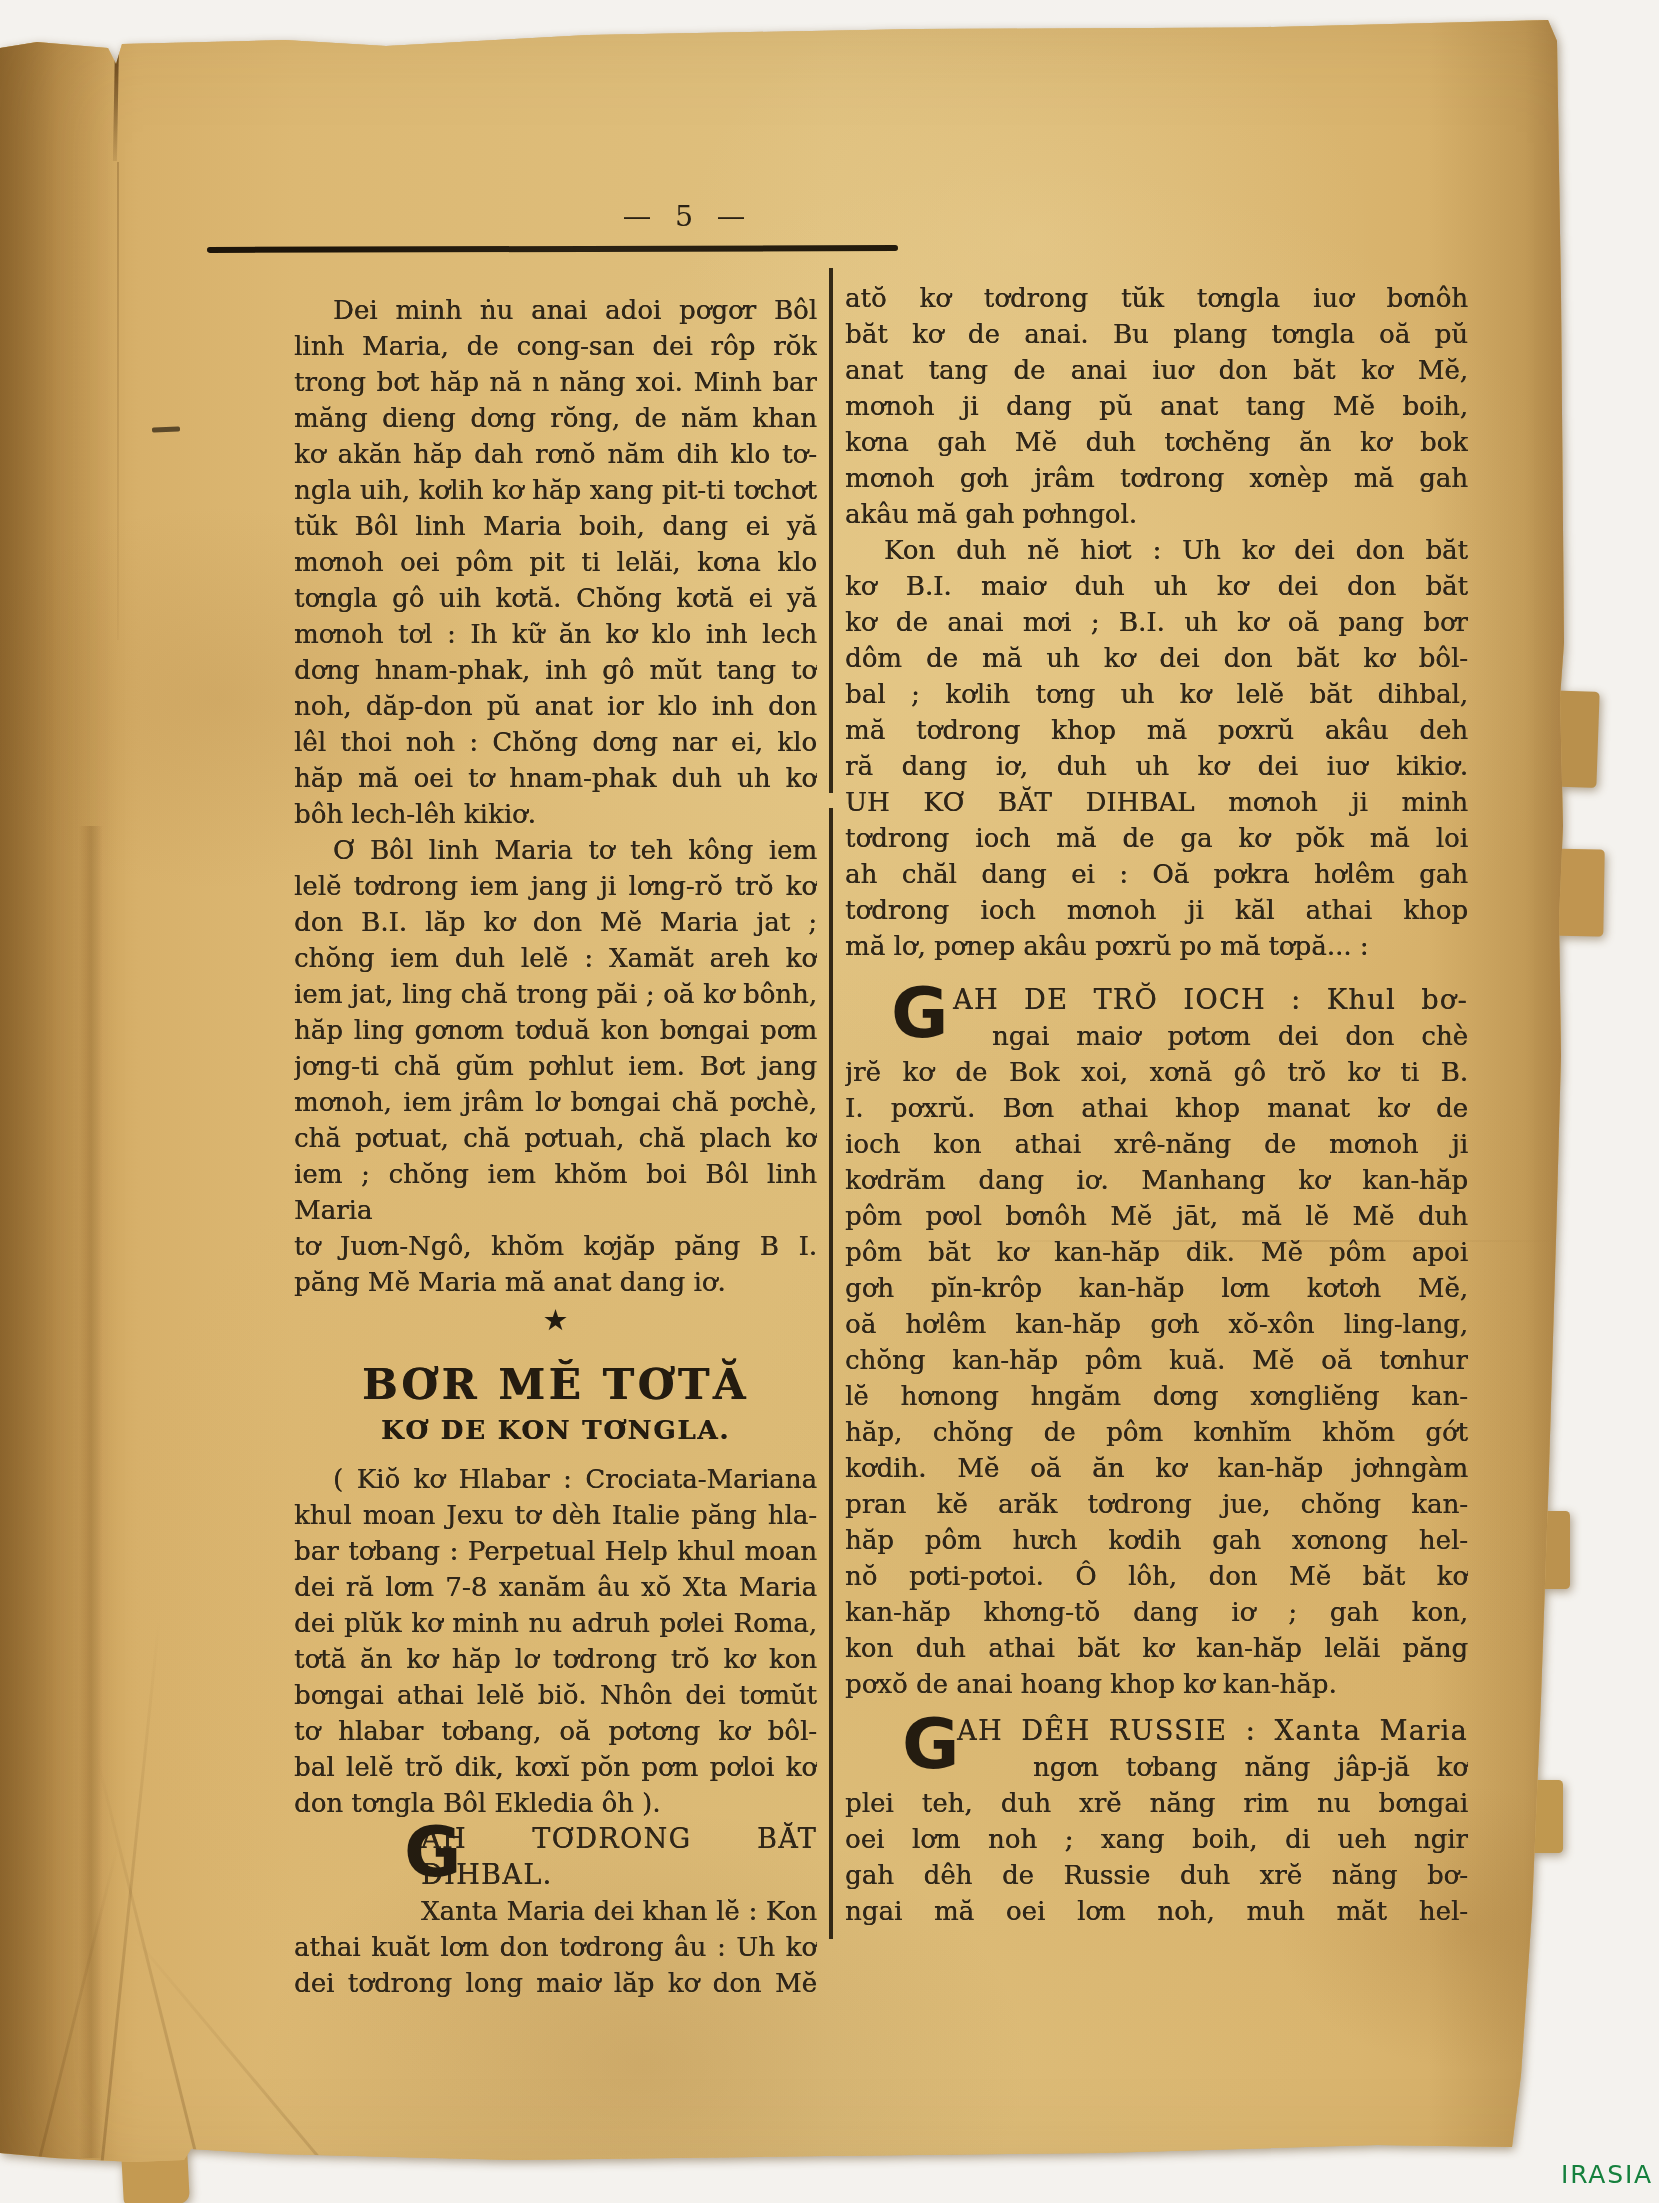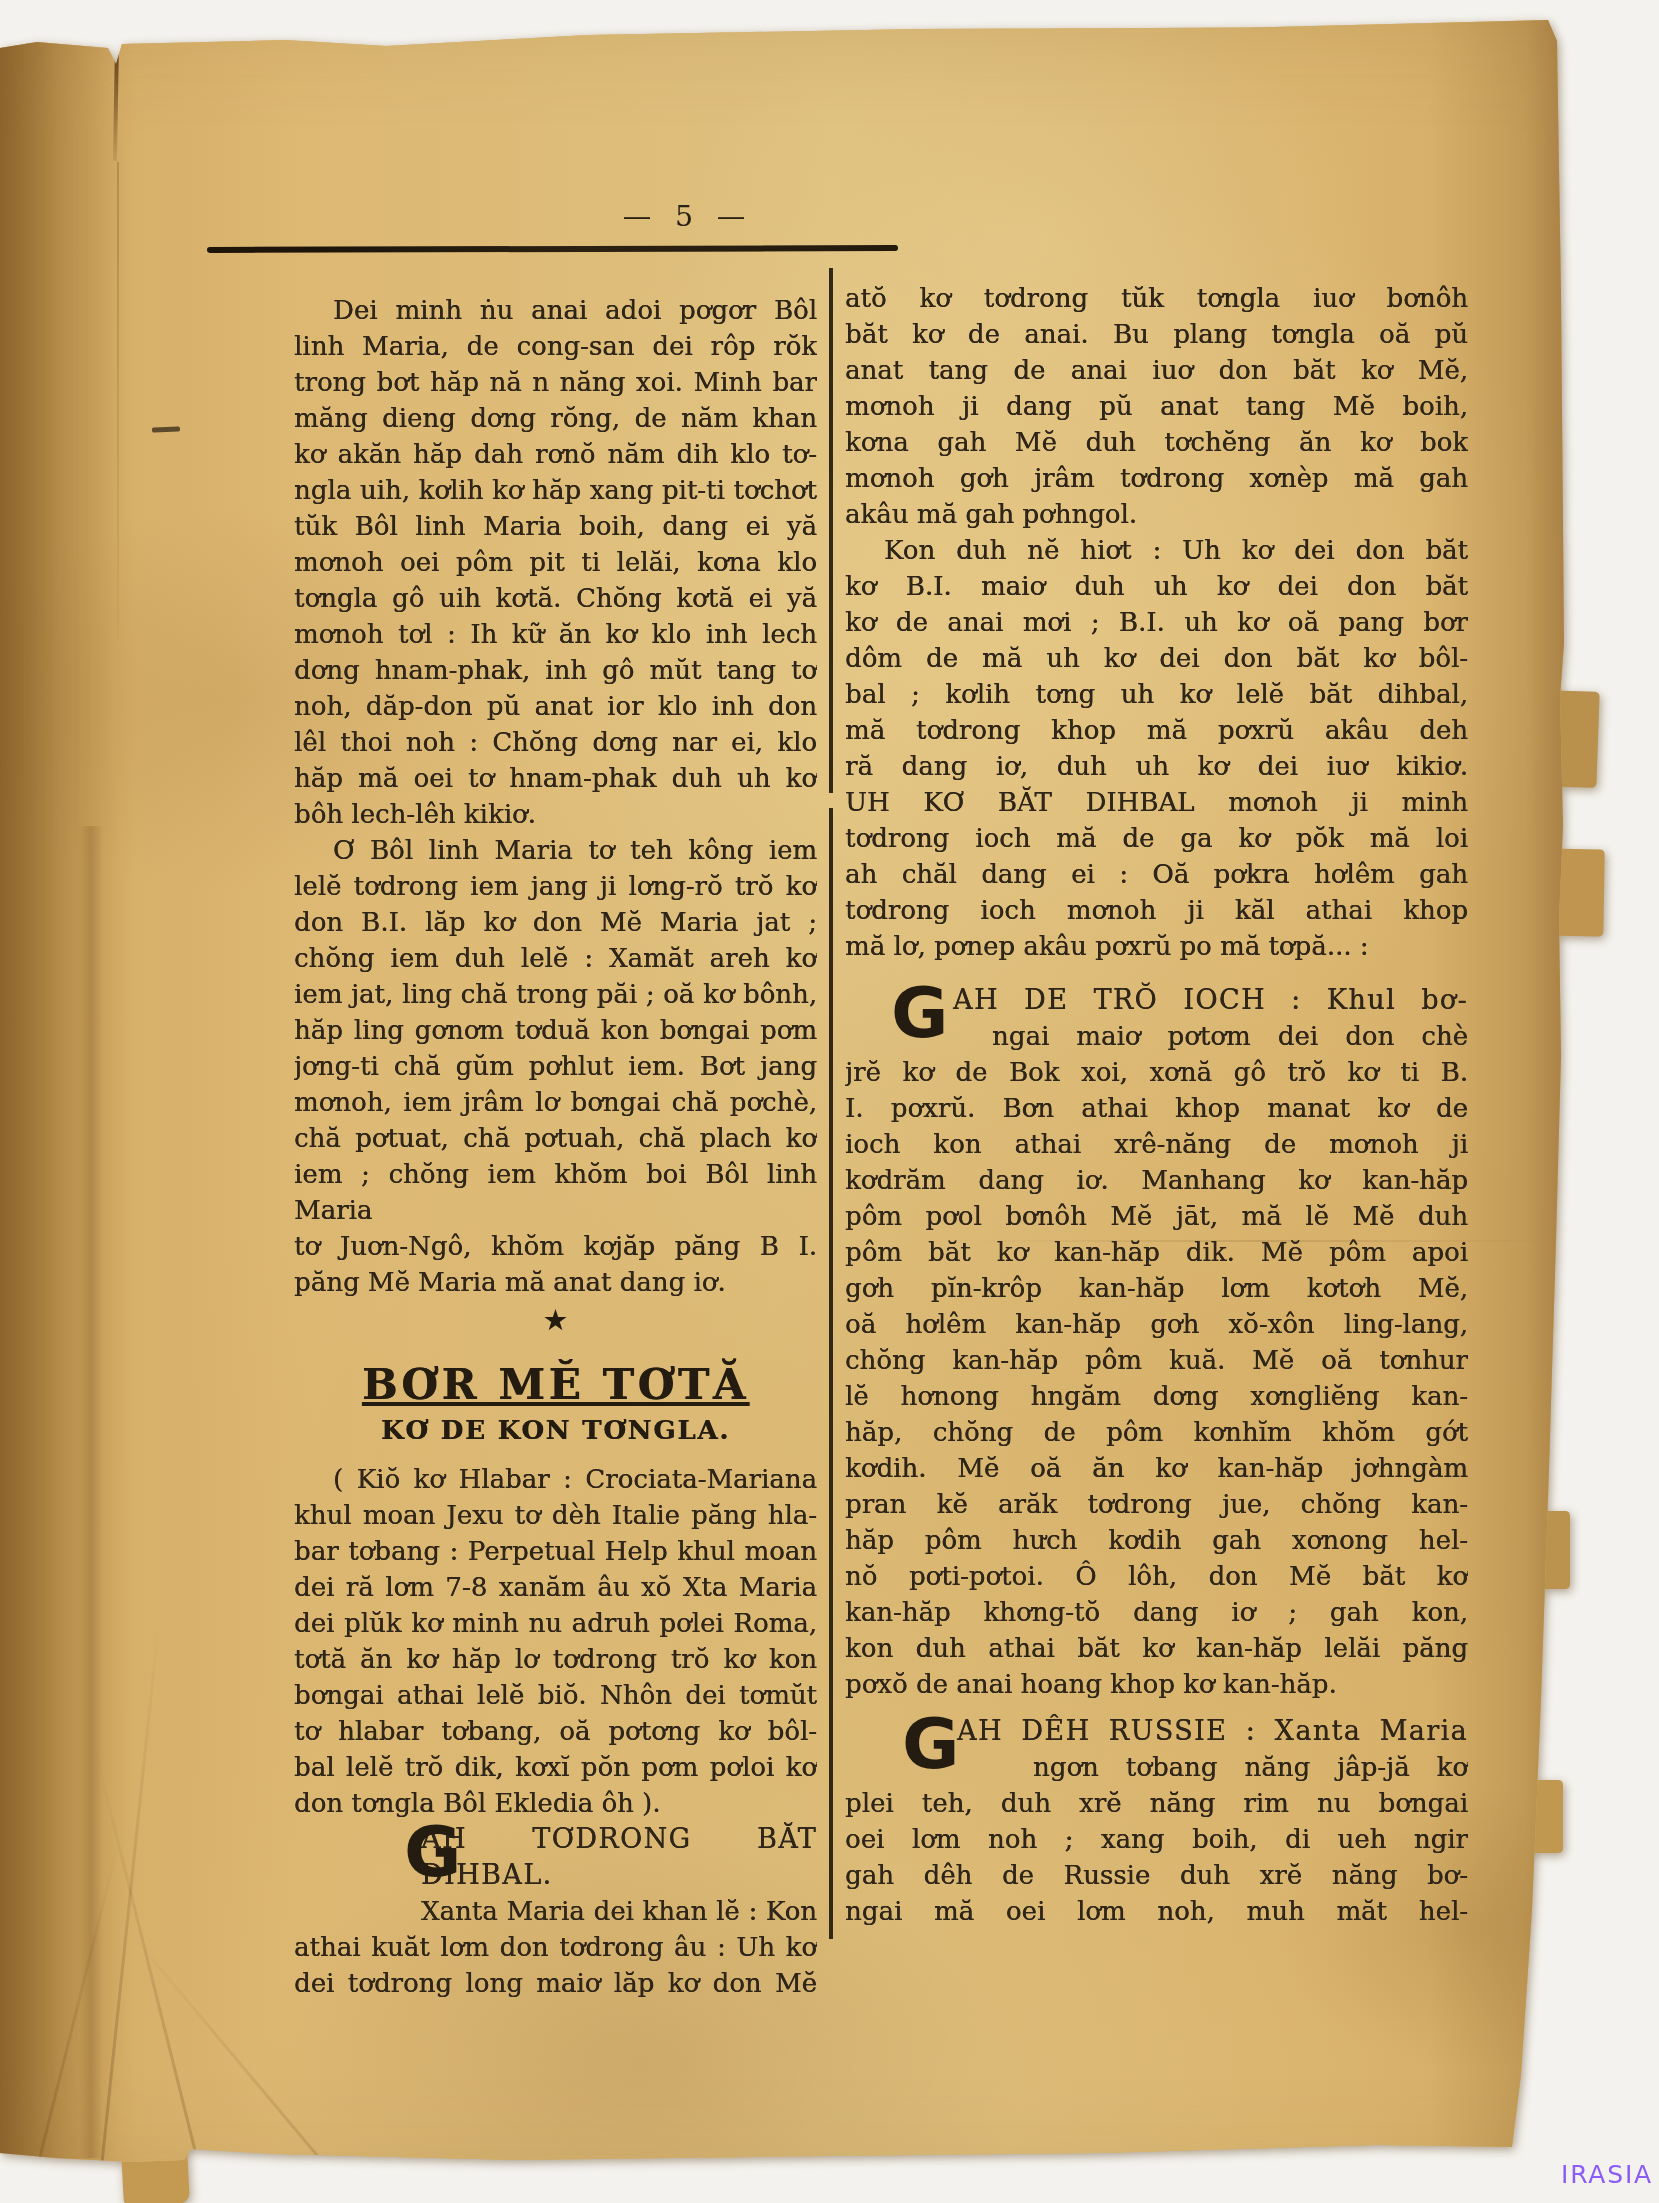--- a/index.html
+++ b/index.html
@@ -50,37 +50,37 @@
 
   .col{position:absolute;color:#2f2619;font-size:26px;}
   #col-left{left:294px;top:292px;width:523px;}
   #col-right{left:845px;top:280px;width:623px;}
   .line{min-height:36px;line-height:36px;text-align:justify;text-align-last:justify;overflow:hidden;
     text-shadow:0.3px 0 0 currentColor;}
   .line.last{text-align-last:left;}
   .line.indent{text-indent:39px;}
   .para{margin:0;}
   .star-block{height:40px;line-height:40px;text-align:center;text-align-last:center;font-size:29px;color:#241c10;}
-  .h1{margin-top:20px;height:50px;line-height:50px;text-align:center;font-weight:bold;font-size:42px;letter-spacing:3.7px;color:#241c10;text-shadow:0.6px 0 0 currentColor;text-decoration:underline;}
+  .h1{margin-top:20px;height:50px;line-height:50px;text-align:center;font-weight:bold;font-size:42px;letter-spacing:3.7px;color:#241c10;text-shadow:0.6px 0 0 currentColor;}
   .h2{margin-top:5.5px;height:29px;line-height:29px;margin-bottom:16.5px;text-align:center;font-weight:bold;font-size:26px;letter-spacing:1.8px;color:#241c10;text-shadow:0.5px 0 0 currentColor;}
   .dcblock{position:relative;}
   .dc-b{margin-top:18.4px;}
   .dc-c{margin-top:11px;}
   .dcap{position:absolute;top:-7.3px;font-family:"DejaVu Sans",sans-serif;font-weight:bold;font-size:70px;line-height:77px;color:#241c10;}
   .dchead{font-size:27px;letter-spacing:1.4px;}
   .dc-a .dcap{left:110px;}
   .dc-a .dchead,.dc-a .dcl2{padding-left:127px;}
   .dc-b .dcap{left:46px;}
   .dc-b .dchead{padding-left:108px;}
   .dc-b .dcl2{padding-left:147px;}
   .dc-c .dcap{left:57px;}
   .dc-c .dchead{padding-left:112px;}
   .dc-c .dcl2{padding-left:188px;}
 
-  .watermark{position:absolute;left:1561px;top:2160px;font-family:"DejaVu Sans",sans-serif;font-size:25px;letter-spacing:1.8px;color:#8b5cf6;}
+  .watermark{position:absolute;left:1561px;top:2160px;font-family:"DejaVu Sans",sans-serif;font-size:25px;letter-spacing:1.8px;color:#15803d;}
 </style>
 </head>
 <body>
 
 <div class="stage">
   <div class="paper-wrap">
     <div class="tab t1"></div>
     <div class="tab t2"></div>
     <div class="tab t3"></div>
     <div class="tab t4"></div>

